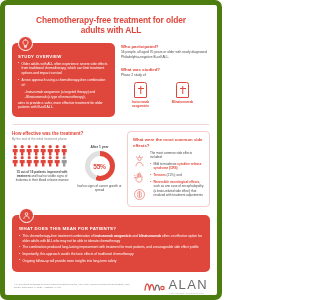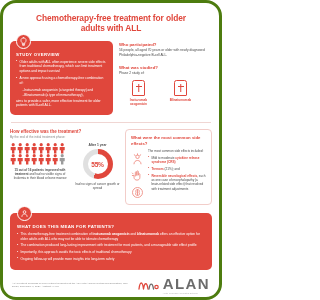--- a/index.html
+++ b/index.html
@@ -6,22 +6,22 @@
   html, body {
     width: 222px; height: 300px;
     font-family: "Liberation Sans", sans-serif;
     background: #ffffff;
     overflow: hidden;
   }
   #poster {
     position: relative;
     width: 222px; height: 300px;
     background: #ffffff;
-    border: 3px solid #4d7c0f;
-    border-radius: 16px;
+    border: 5px solid #4d7c0f;
+    border-radius: 7px;
     padding: 5px 7px 4px 7px;
   }
 
   
   .title {
     color: #E0473C;
     font-size: 8.4px;
     font-weight: bold;
     text-align: center;
     line-height: 1.22;
@@ -305,23 +305,23 @@
   }
   .foot-text {
     font-size: 2.5px;
     line-height: 1.45;
     color: #8c8c8c;
     width: 120px;
   }
   .logo { display: flex; align-items: center; gap: 2.5px; }
   .logo-word {
     color: #6b6b6b;
-    font-size: 15px;
+    font-size: 13px;
     letter-spacing: 1.4px;
-    font-weight: bold;
+    font-weight: normal;
     line-height: 1;
   }
   .logo-sub {
     color: #a8a8a8;
     font-size: 1.9px;
     letter-spacing: 0.15px;
     margin-top: 1px;
   }
 </style>
 </head>

